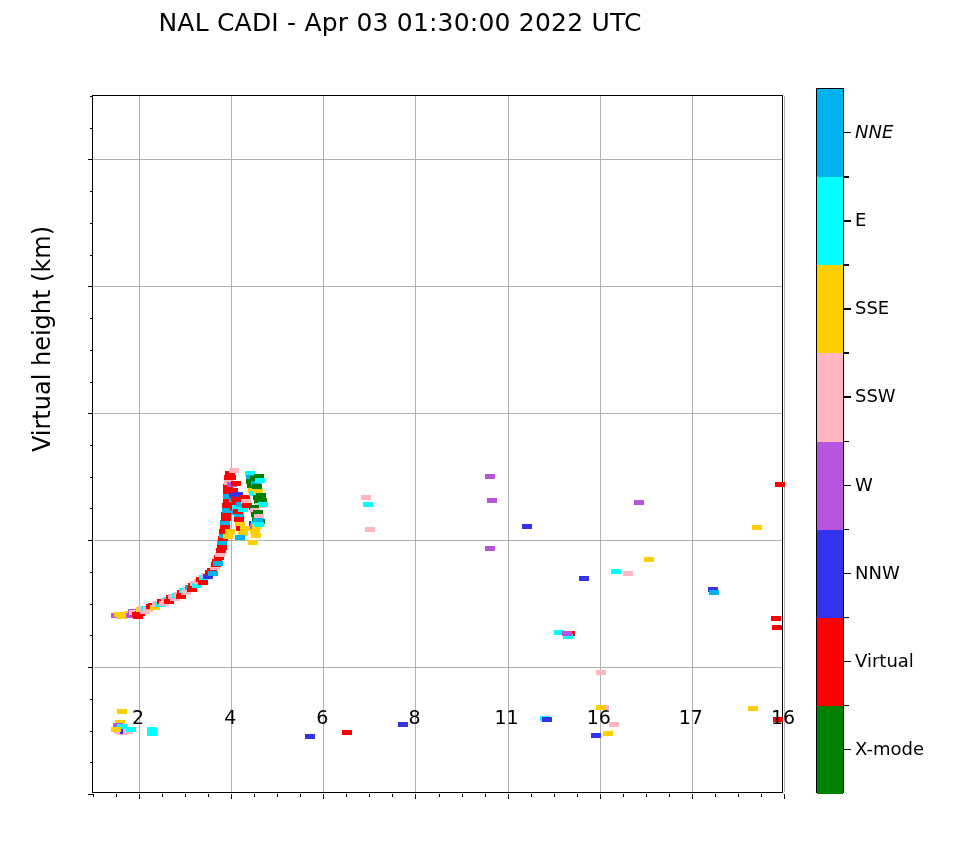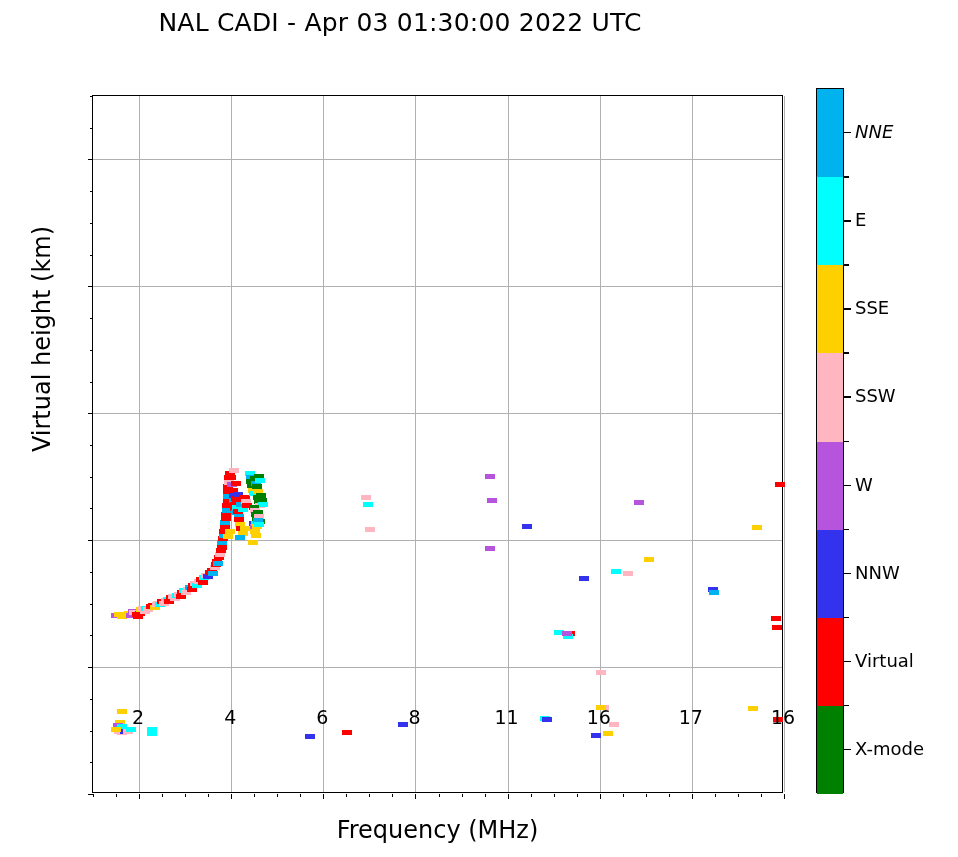--- a/index.html
+++ b/index.html
@@ -342,21 +342,20 @@
       <div class="xtl" style="left: 138.067px;">2</div>
       <div class="xtl" style="left: 230.2px;">4</div>
       <div class="xtl" style="left: 322.333px;">6</div>
       <div class="xtl" style="left: 414.467px;">8</div>
       <div class="xtl" style="left: 506.6px;">11</div>
       <div class="xtl" style="left: 598.733px;">16</div>
       <div class="xtl" style="left: 690.867px;">17</div>
       <div class="xtl" style="left: 783px;">16</div>
     </div>
 
-  <div id="xlabel">Frequency (MHz)</div>
   <div id="ylabel">Virtual height (km)</div>
 
   <div id="cbar">
       <div class="cband" style="top: 0px; height: 88.125px; background: rgb(0, 178, 238);"></div>
       <div class="cband" style="top: 88.125px; height: 88.125px; background: rgb(0, 255, 255);"></div>
       <div class="cband" style="top: 176.25px; height: 88.125px; background: rgb(255, 208, 0);"></div>
       <div class="cband" style="top: 264.375px; height: 88.125px; background: rgb(255, 182, 193);"></div>
       <div class="cband" style="top: 352.5px; height: 88.125px; background: rgb(183, 84, 221);"></div>
       <div class="cband" style="top: 440.625px; height: 88.125px; background: rgb(51, 51, 238);"></div>
       <div class="cband" style="top: 528.75px; height: 88.125px; background: rgb(255, 0, 0);"></div>

